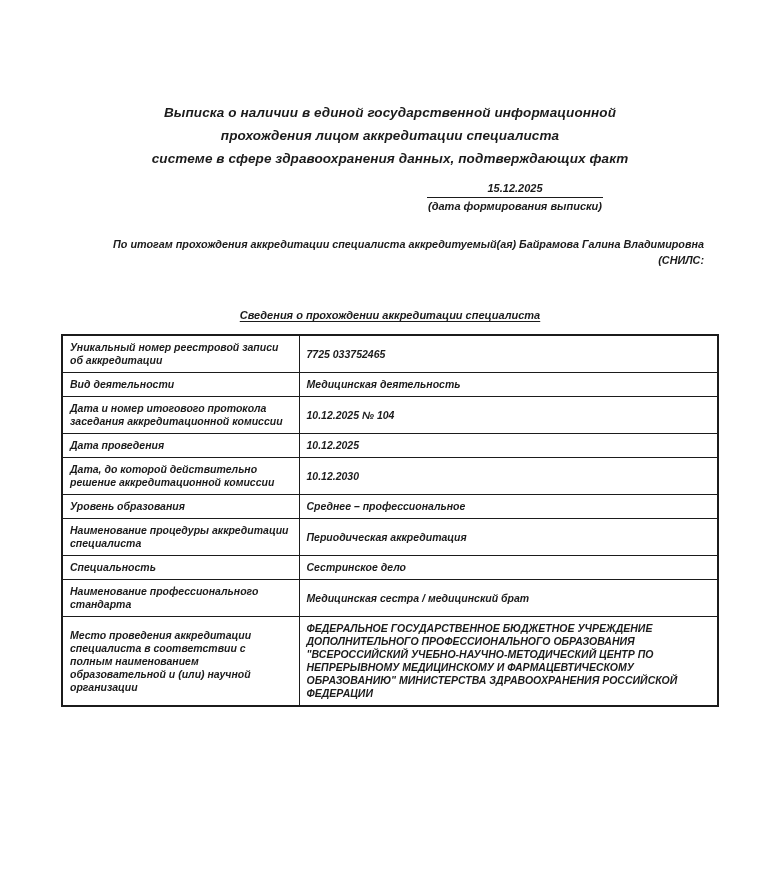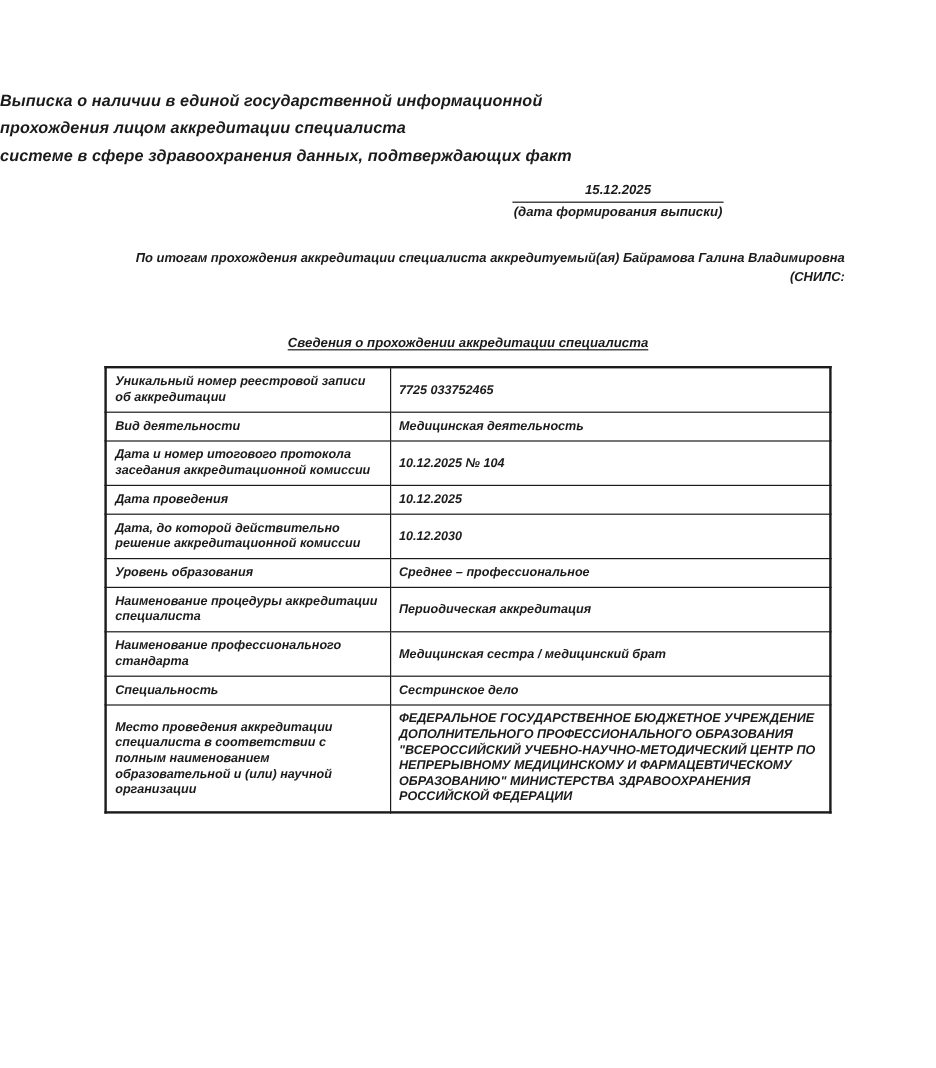--- a/index.html
+++ b/index.html
@@ -4,22 +4,22 @@
 <style>
   * { margin:0; padding:0; box-sizing:border-box; }
   html,body { width:780px; height:890px; background:#ffffff; overflow:hidden; }
   .page {
     width:780px; height:890px; background:#ffffff;
     font-family:"Liberation Sans", sans-serif;
     font-style:italic; font-weight:bold; color:#1b1b1b;
     position:relative;
   }
   .doc-title {
-    padding-top:72px;
-    text-align:left;
+    padding-top:101px;
+    text-align:center;
     font-size:13.5px;
     line-height:23px;
     letter-spacing:0.1px;
   }
   .date-block {
     width:176px;
     margin:12px 0 0 427px;
     text-align:center;
   }
   .date-value {
@@ -59,21 +59,21 @@
   }
   table.acc-table td {
     border:1.5px solid #1b1b1b;
     font-size:10.5px;
     line-height:13px;
     padding:5px 9px 5px 7px;
     vertical-align:middle;
     word-wrap:break-word;
   }
   td.label-cell { width:237px; }
-  td.value-cell { width:367px; padding-left:10px;margin-left:34px; }
+  td.value-cell { width:419px; padding-left:10px;margin-left:34px; }
 </style>
 </head>
 <body>
 
 <div class="page">
 
   <div class="doc-title">
     <div>Выписка о наличии в единой государственной информационной</div>
     <div>прохождения лицом аккредитации специалиста</div>
     <div>системе в сфере здравоохранения данных, подтверждающих факт</div>
@@ -122,27 +122,27 @@
     <td class="label-cell">Уровень образования</td>
     <td class="value-cell">Среднее – профессиональное</td>
   </tr>
 
   <tr>
     <td class="label-cell">Наименование процедуры аккредитации специалиста</td>
     <td class="value-cell">Периодическая аккредитация</td>
   </tr>
 
   <tr>
-    <td class="label-cell">Наименование профессионального стандарта</td>
-    <td class="value-cell">Медицинская сестра / медицинский брат</td>
+    <td class="label-cell">Специальность</td>
+    <td class="value-cell">Сестринское дело</td>
   </tr>
 
   <tr>
-    <td class="label-cell">Специальность</td>
-    <td class="value-cell">Сестринское дело</td>
+    <td class="label-cell">Наименование профессионального стандарта</td>
+    <td class="value-cell">Медицинская сестра / медицинский брат</td>
   </tr>
 
   <tr>
     <td class="label-cell">Место проведения аккредитации специалиста в соответствии с полным наименованием образовательной и (или) научной организации</td>
     <td class="value-cell">ФЕДЕРАЛЬНОЕ ГОСУДАРСТВЕННОЕ БЮДЖЕТНОЕ УЧРЕЖДЕНИЕ ДОПОЛНИТЕЛЬНОГО ПРОФЕССИОНАЛЬНОГО ОБРАЗОВАНИЯ "ВСЕРОССИЙСКИЙ УЧЕБНО-НАУЧНО-МЕТОДИЧЕСКИЙ ЦЕНТР ПО НЕПРЕРЫВНОМУ МЕДИЦИНСКОМУ И ФАРМАЦЕВТИЧЕСКОМУ ОБРАЗОВАНИЮ" МИНИСТЕРСТВА ЗДРАВООХРАНЕНИЯ РОССИЙСКОЙ ФЕДЕРАЦИИ</td>
   </tr>
 </tbody>
   </table>
 
 </div>

